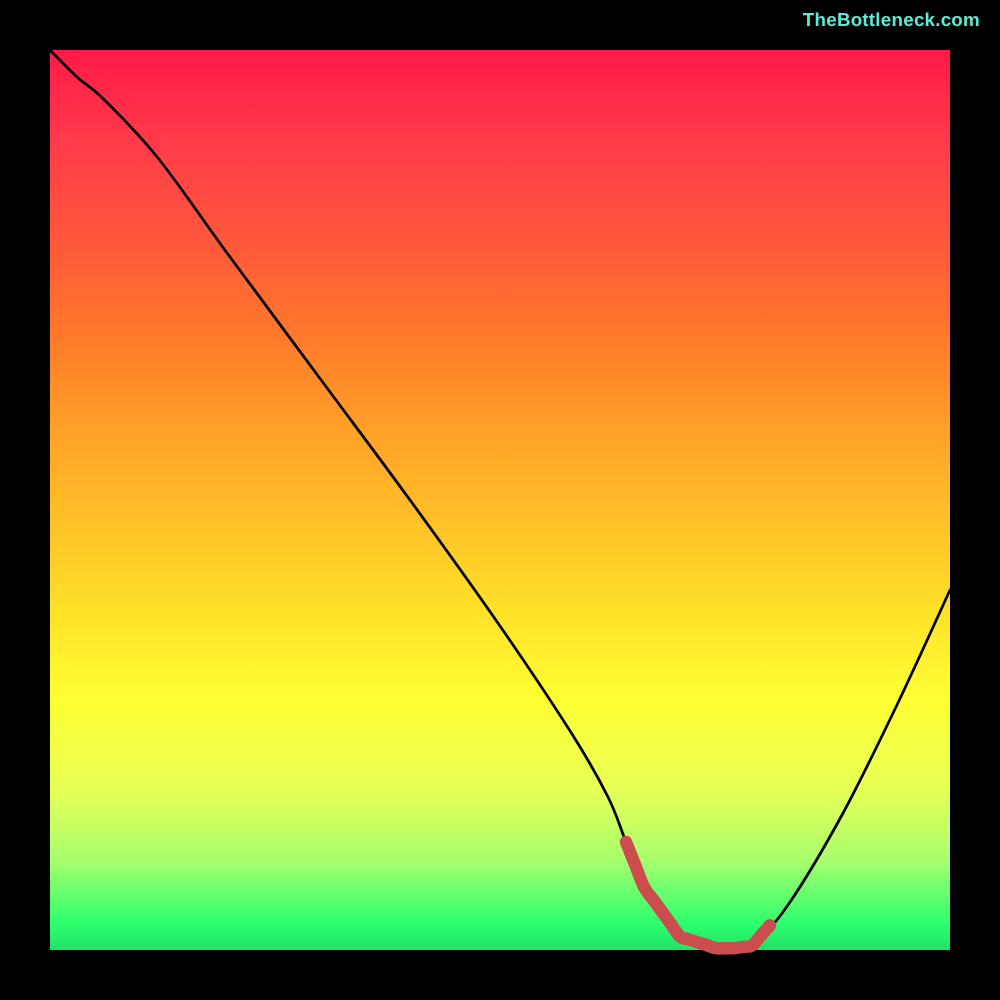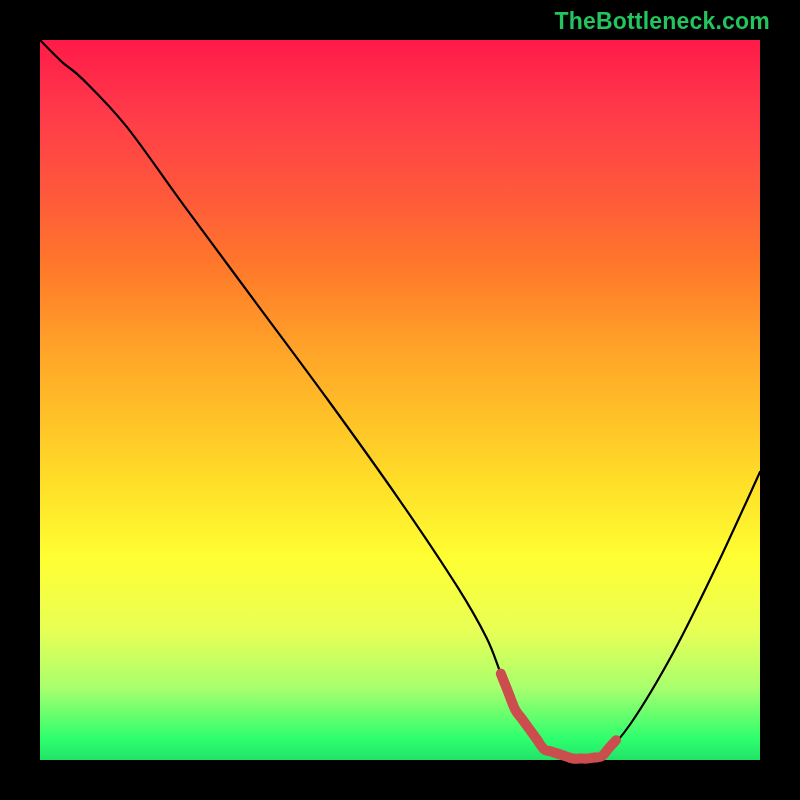--- a/index.html
+++ b/index.html
@@ -33,25 +33,25 @@
       #ffff33 72%,
       #e8ff55 82%,
       #a8ff6e 90%,
       #2eff6e 97%,
       #22e268 100%
     );
   }
   .brand {
     position: absolute;
     top: 8px;
-    right: 30px;
-    color: #22c55e;
+    right: 16px;
+    color: #5eead4;
     font-family: Arial, Helvetica, sans-serif;
     font-weight: 700;
-    font-size: 23px;
+    font-size: 15px;
     letter-spacing: 0.2px;
   }
   svg.plot {
     position: absolute;
     left: 40px;
     top: 40px;
     width: 720px;
     height: 720px;
     overflow: visible;
   }

